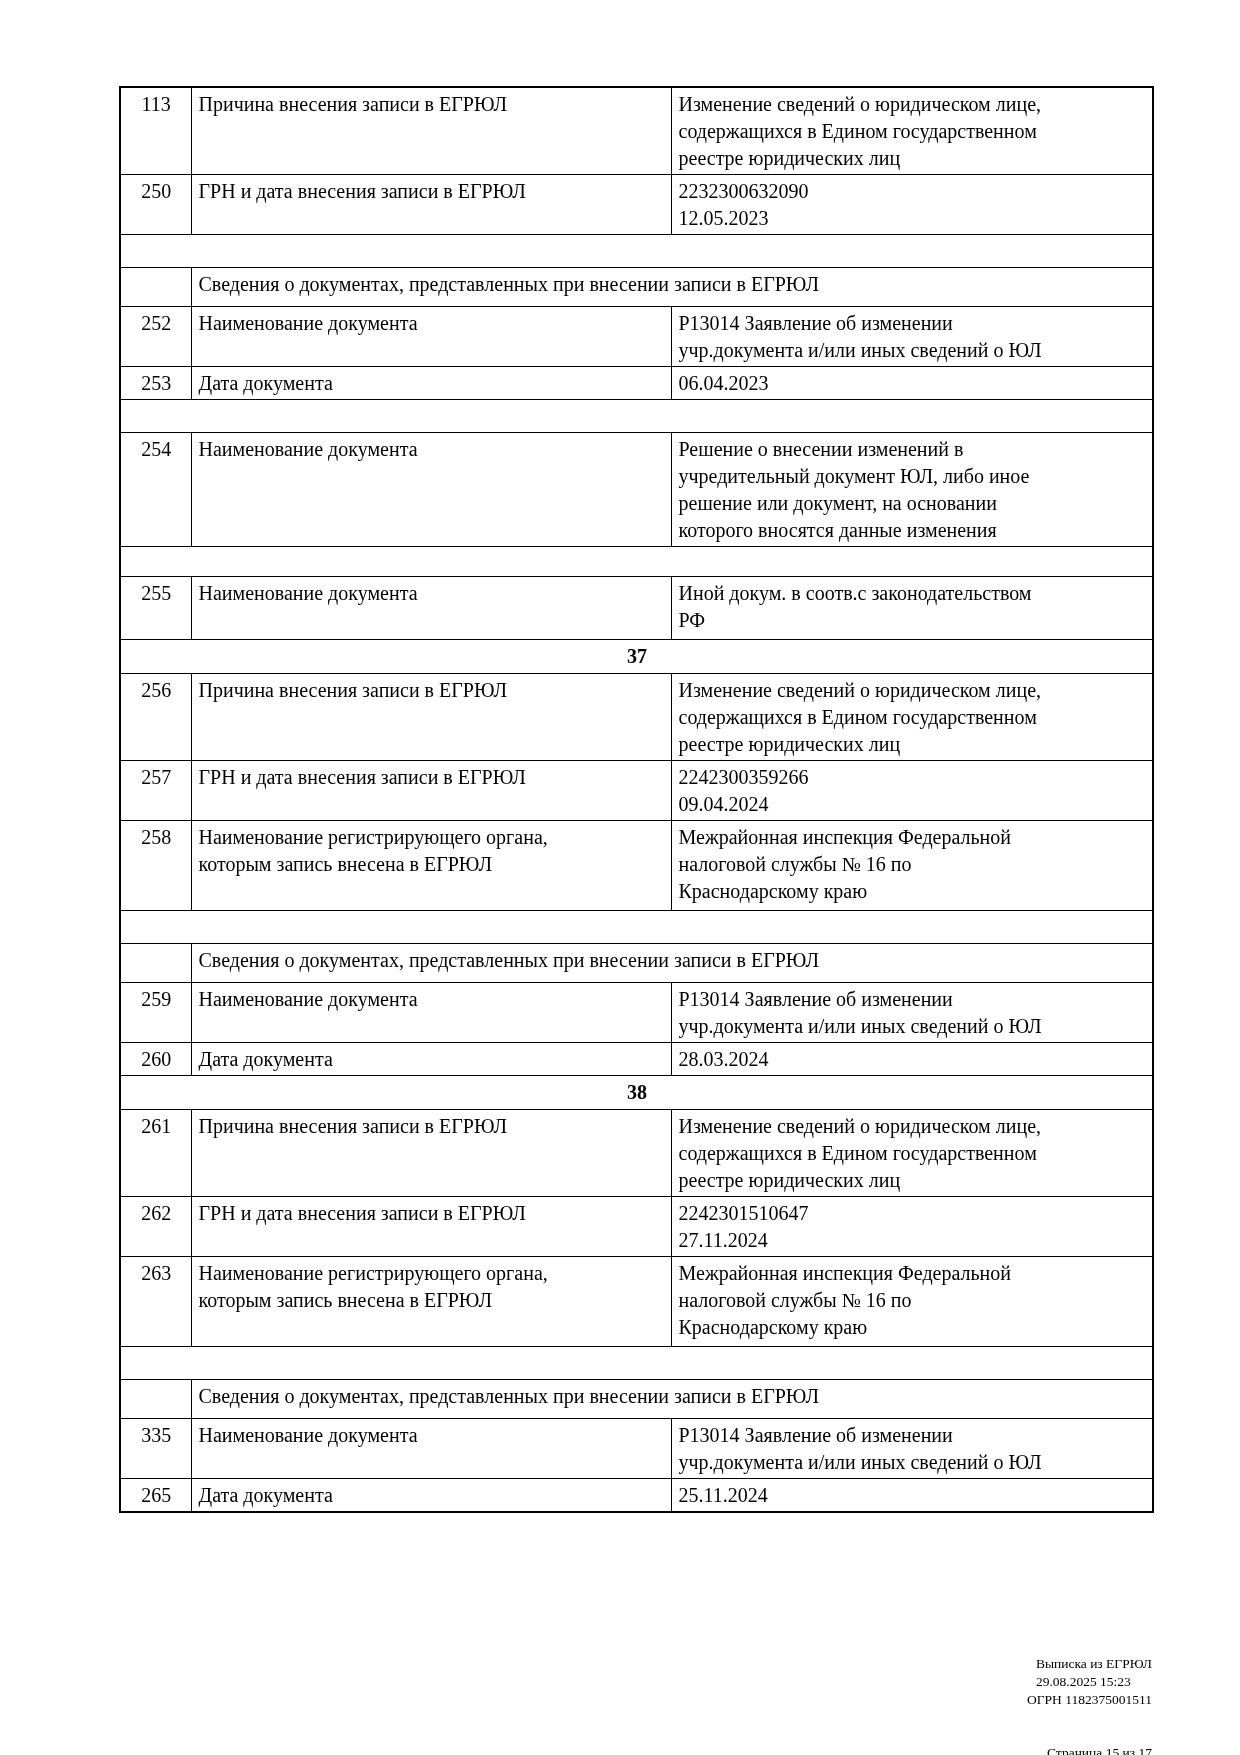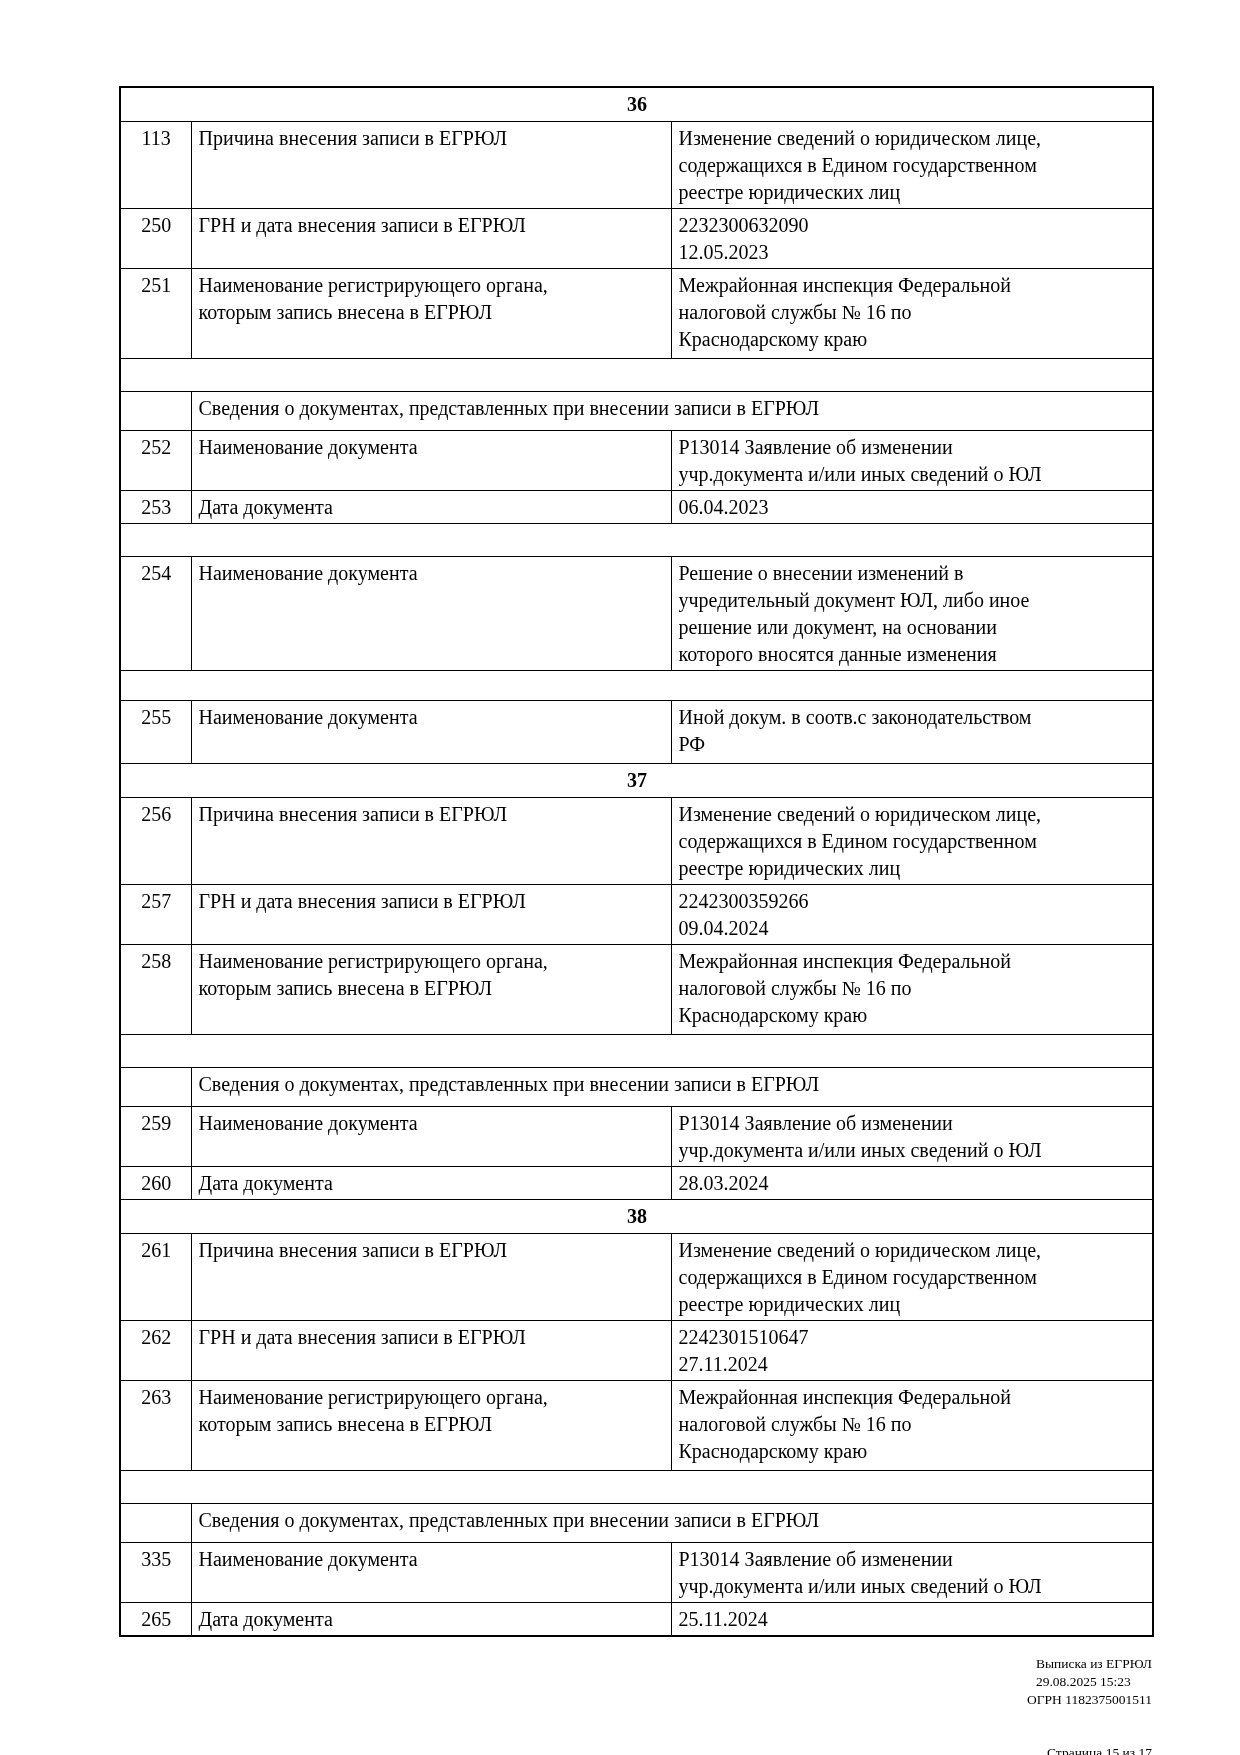--- a/index.html
+++ b/index.html
@@ -74,43 +74,32 @@
 <div class="sheet">
 
   <table class="egrul">
     <colgroup>
         <col class="c-num">
         <col class="c-lbl">
         <col class="c-val">
       </colgroup>
     <tbody>
 
-      <tr class="h-sec">
-        <td class="sec" colspan="3">36</td>
-      </tr>
       <tr class="h-reason">
         <td class="num">113</td>
         <td class="lbl">Причина внесения записи в ЕГРЮЛ</td>
         <td class="val">Изменение сведений о юридическом лице,
 содержащихся в Едином государственном
 реестре юридических лиц</td>
       </tr>
       <tr class="h-grn">
         <td class="num">250</td>
         <td class="lbl">ГРН и дата внесения записи в ЕГРЮЛ</td>
         <td class="val">2232300632090
 12.05.2023</td>
-      </tr>
-      <tr class="h-org">
-        <td class="num">251</td>
-        <td class="lbl">Наименование регистрирующего органа,
-которым запись внесена в ЕГРЮЛ</td>
-        <td class="val">Межрайонная инспекция Федеральной
-налоговой службы № 16 по
-Краснодарскому краю</td>
       </tr>
       <tr class="h-spacer">
         <td class="spacer" colspan="3"></td>
       </tr>
       <tr class="h-svede">
         <td class="num"></td>
         <td class="svede" colspan="2">Сведения о документах, представленных при внесении записи в ЕГРЮЛ</td>
       </tr>
       <tr class="h-doc">
         <td class="num">252</td>

